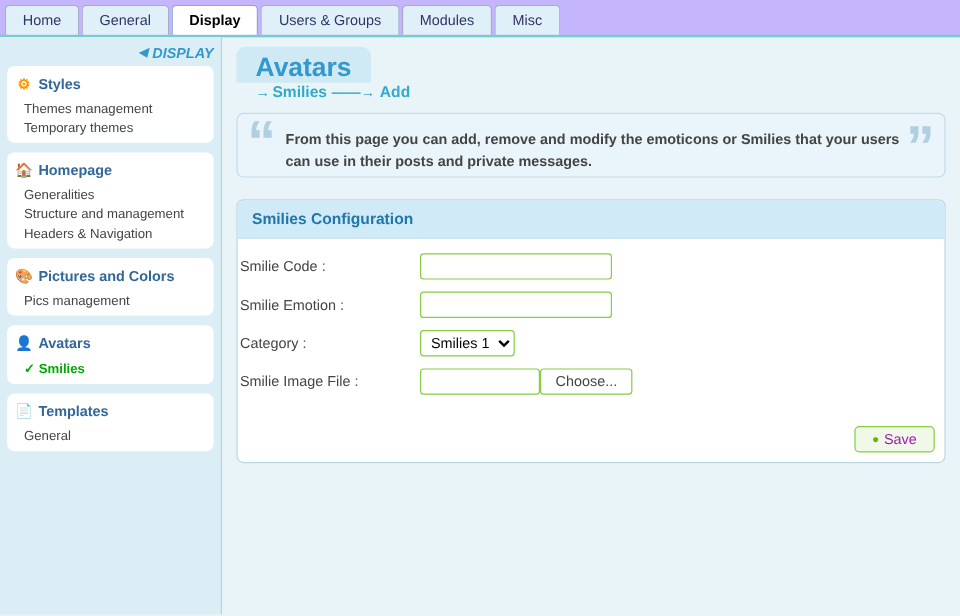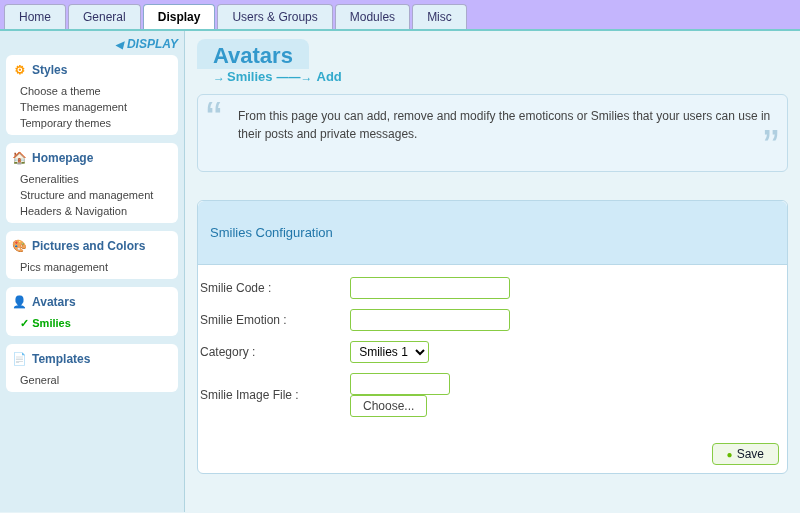--- a/index.html
+++ b/index.html
@@ -36,59 +36,60 @@
     .page-header-title { font-size: 22px; color: #3399cc; font-weight: bold; background: #d0eaf5; border-radius: 8px 8px 0 0; padding: 4px 16px 0 16px; }
 
     
     .breadcrumb { display: flex; align-items: center; gap: 0; margin-bottom: 10px; padding-left: 16px; }
     .breadcrumb-arrow { color: #33aacc; font-weight: bold; margin-right: 2px; }
     .breadcrumb-item { color: #33aacc; font-weight: bold; font-size: 13px; }
     .breadcrumb-sep { color: #33aacc; margin: 0 4px; font-weight: bold; }
 
     
     .description-box {
-      position: relative; background: #eaf5fb; border-radius: 6px; padding: 12px 16px 28px 40px;
-      margin-bottom: 28px; color: #444; font-size: 12px; line-height: 1.5;
+      position: relative; background: #eaf5fb; border-radius: 6px; padding: 12px 16px 4px 40px;
+      margin-bottom: 18px; color: #444; font-size: 12px; line-height: 1.5;
       border: 1px solid #c0dcea;
+      font-weight: bold;
     }
     .description-box::before {
       content: '\201C'; position: absolute; left: 8px; top: 0; font-size: 48px; color: #b0cfe0; line-height: 1;
     }
     .description-box::after {
       content: '\201D'; position: absolute; right: 8px; bottom: 0; font-size: 48px; color: #b0cfe0; line-height: 1;
     }
 
     
     .config-section { background: #fff; border: 1px solid #b8d8e8; border-radius: 6px; padding: 0; }
-    .config-title { background: #d0eaf8; padding: 24px 12px; font-weight: normal; color: #2277aa; font-size: 13px; border-radius: 6px 6px 0 0; border-bottom: 1px solid #b8d8e8; }
+    .config-title { background: #d0eaf8; padding: 8px 12px; font-weight: bold; color: #2277aa; font-size: 13px; border-radius: 6px 6px 0 0; border-bottom: 1px solid #b8d8e8; }
     .config-body { padding: 12px 2px; }
     .config-row { display: flex; align-items: center; margin-bottom: 10px; }
     .config-label { width: 150px; color: #444; font-size: 12px; }
     .config-input {
       border: 1.5px solid #88cc44; border-radius: 3px; padding: 3px 6px;
       width: 160px; font-size: 12px; outline: none; background: #fff;
     }
     .config-select {
       border: 1.5px solid #88cc44; border-radius: 3px; padding: 2px 4px;
       font-size: 12px; background: #fff; cursor: pointer; text-align: center;
     }
-    .config-file-row { display: flex; align-items: flex-start; flex-direction: column; }
+    .config-file-row { display: flex; align-items: flex-start; }
     .config-file-input {
       border: 1.5px solid #88cc44; border-radius: 3px; padding: 3px;
       width: 160px; font-size: 12px; background: #fff;
     }
     .config-choose-btn {
       background: #fff; border: 1.5px solid #88cc44; border-radius: 3px;
       padding: 3px 12px; font-size: 12px; cursor: pointer; color: #444; margin-left: 0;
     }
 
     .save-row { display: flex; justify-content: flex-end; padding: 4px 8px 8px; }
     .save-btn {
       background: #f0f8e8; border: 1.5px solid #88cc44; border-radius: 4px;
-      padding: 3px 14px; font-size: 12px; cursor: pointer; color: #0f172a;
+      padding: 3px 14px; font-size: 12px; cursor: pointer; color: #a21caf;
       display: flex; align-items: center; gap: 4px;
     }
     .save-btn::before { content: '●'; color: #66bb00; font-size: 10px; }
 
     
     .icon-star { color: #ff9900; }
     .icon-home { color: #cc6600; }
     .icon-palette { color: #cc3399; }
     .icon-user { color: #3399cc; }
     .icon-template { color: #33cc66; }
@@ -108,21 +109,20 @@
 <div class="main-layout">
 
   <div class="sidebar">
     <div class="sidebar-back">DISPLAY</div>
 
     <div class="sidebar-section">
       <div class="sidebar-section-title">
         <span class="sidebar-section-icon icon-star">⚙</span>
         <span>Styles</span>
       </div>
-      <div class="sidebar-item">Choose a theme</div>
       <div class="sidebar-item">Themes management</div>
       <div class="sidebar-item">Temporary themes</div>
     </div>
 
     <div class="sidebar-section">
       <div class="sidebar-section-title">
         <span class="sidebar-section-icon icon-home">🏠</span>
         <span>Homepage</span>
       </div>
       <div class="sidebar-item">Generalities</div>

